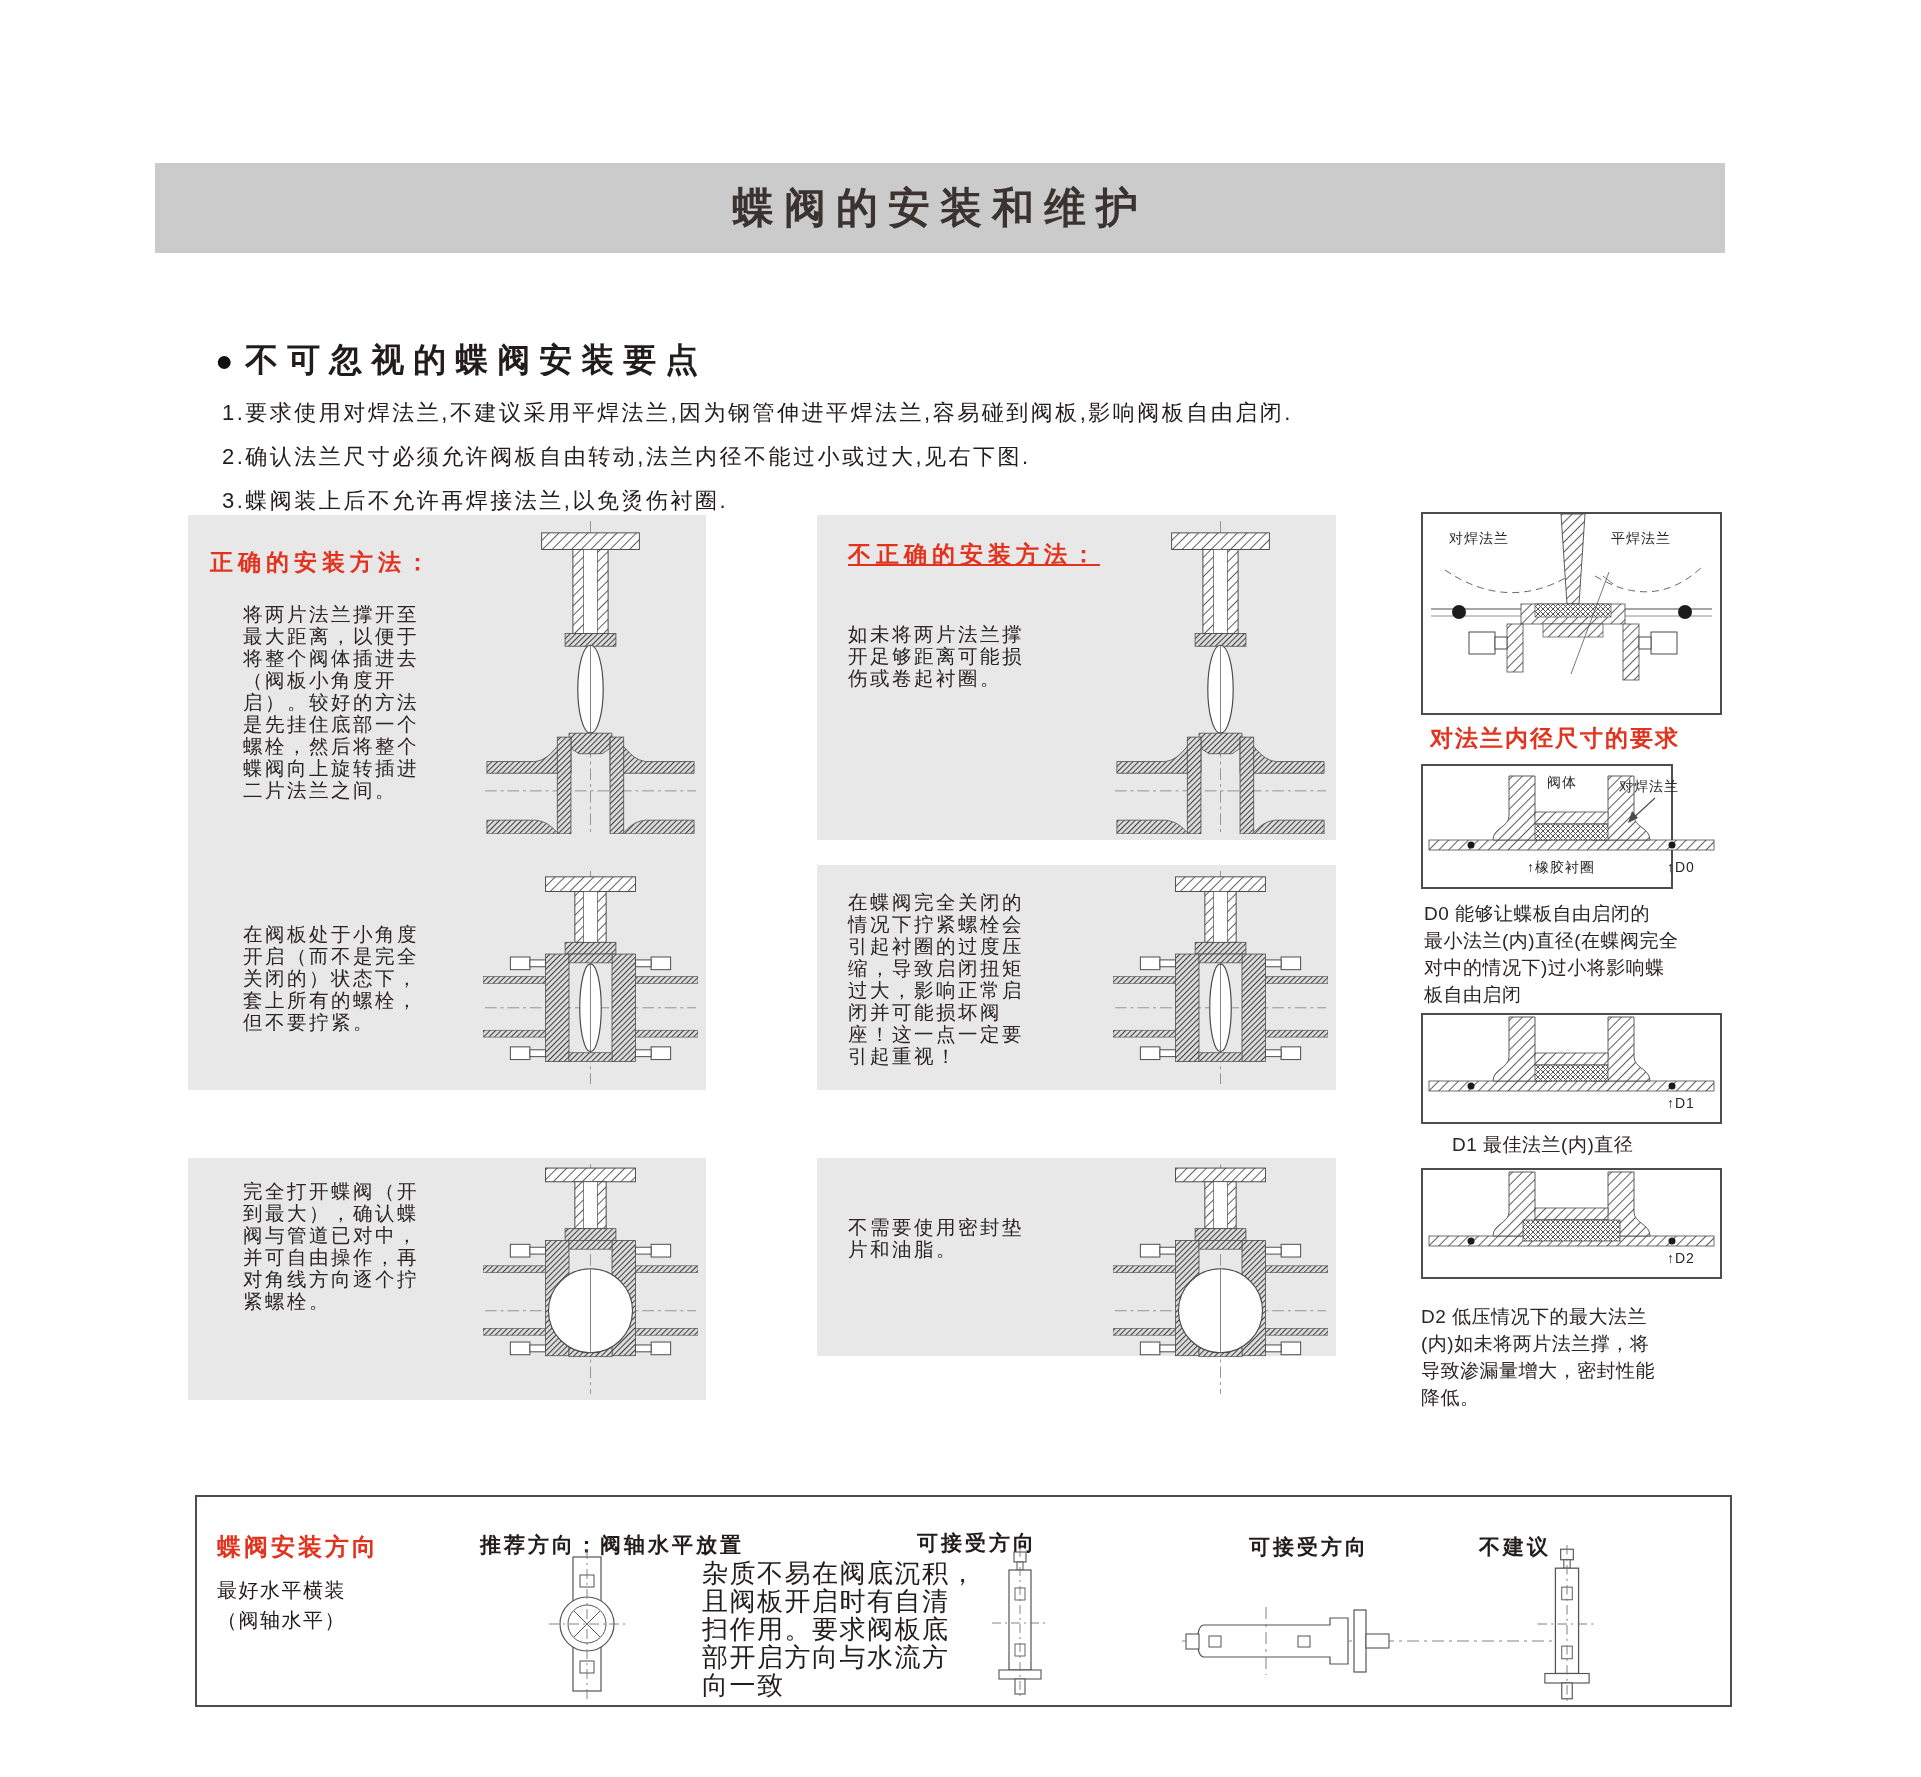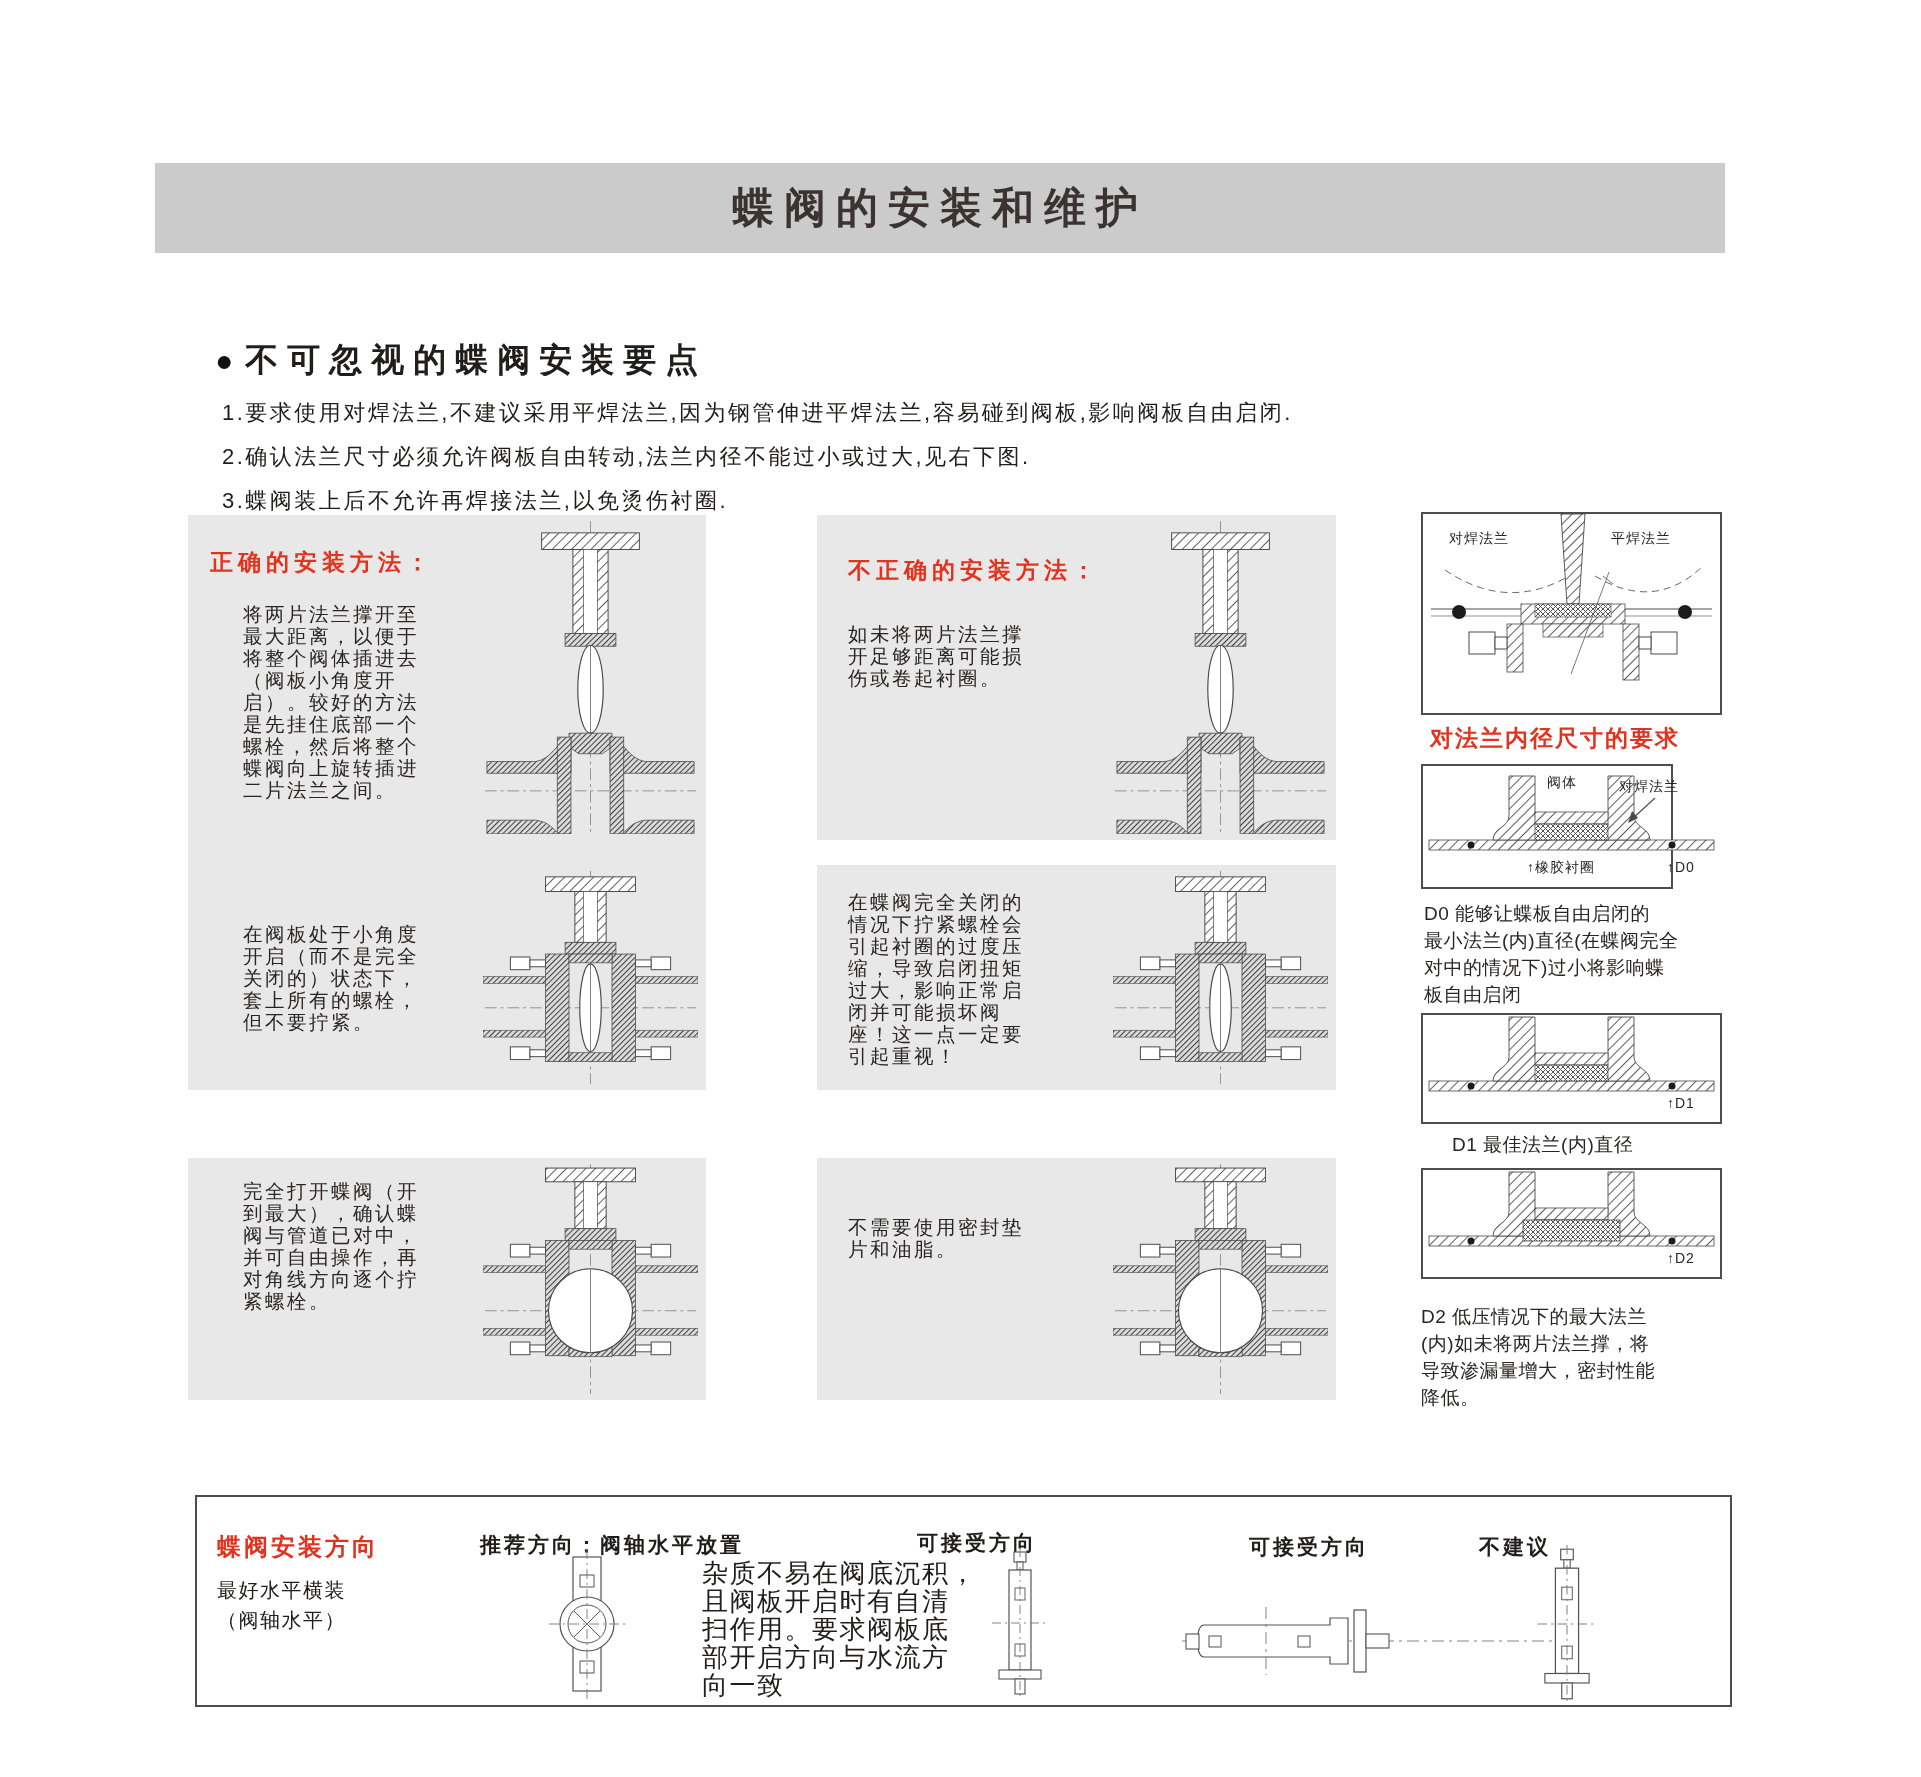--- a/index.html
+++ b/index.html
@@ -214,21 +214,21 @@
 是先挂住底部一个
 螺栓，然后将整个
 蝶阀向上旋转插进
 二片法兰之间。</div>
     <svg class="abs" style="left:295px; top:6px;" width="215" height="313" viewBox="0 0 220 320">
         <use href="#valve-row1"></use>
       </svg>
   </div>
 
   <div class="abs panel" style="left:817px; top:515px; width:519px; height:325px;">
-    <div class="abs ptitle" style="left:31px; top:40px;">不正确的安装方法：</div>
+    <div class="abs ptitle" style="left:31px; top:24px;text-decoration:underline;">不正确的安装方法：</div>
     <div class="abs ptext" style="left:31px; top:108px;">如未将两片法兰撑
 开足够距离可能损
 伤或卷起衬圈。</div>
     <svg class="abs" style="left:296px; top:6px;" width="215" height="313" viewBox="0 0 220 320">
         <use href="#valve-row1"></use>
       </svg>
   </div>
 
   <div class="abs panel" style="left:188px; top:865px; width:518px; height:225px;">
     <div class="abs ptext" style="left:55px; top:58px;">在阀板处于小角度
@@ -260,21 +260,21 @@
 到最大），确认蝶
 阀与管道已对中，
 并可自由操作，再
 对角线方向逐个拧
 紧螺栓。</div>
     <svg class="abs" style="left:295px; top:6px;" width="215" height="230" viewBox="0 0 220 235">
         <use href="#valve-row3"></use>
       </svg>
   </div>
 
-  <div class="abs panel" style="left:817px; top:1158px; width:519px; height:242px;">
+  <div class="abs panel" style="left:817px; top:1158px; width:519px; height:198px;">
     <div class="abs ptext" style="left:31px; top:58px;">不需要使用密封垫
 片和油脂。</div>
     <svg class="abs" style="left:296px; top:6px;" width="215" height="230" viewBox="0 0 220 235">
         <use href="#valve-row3"></use>
       </svg>
   </div>
 
   <div class="abs frame" style="left:1421px; top:512px; width:301px; height:203px;">
     <svg class="abs" style="left:0;top:0;" width="297" height="199" viewBox="0 0 297 199">
         <use href="#r0-diagram"></use>

